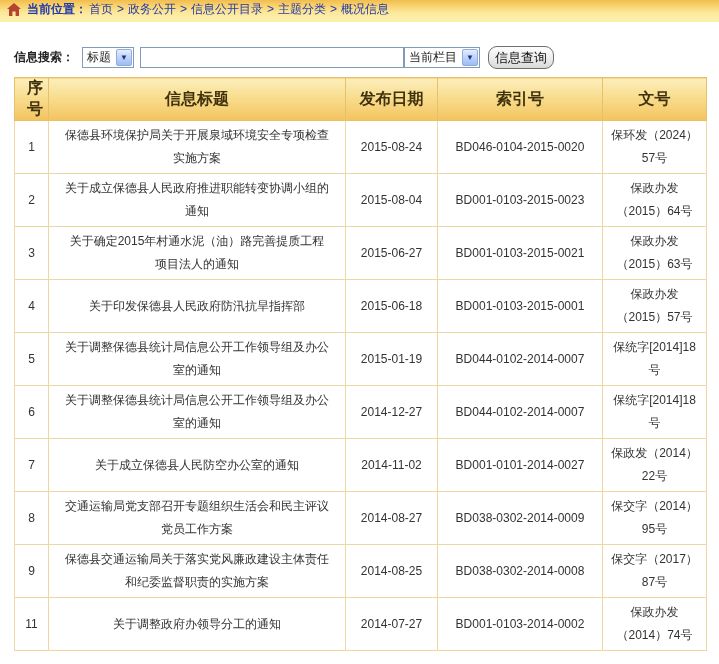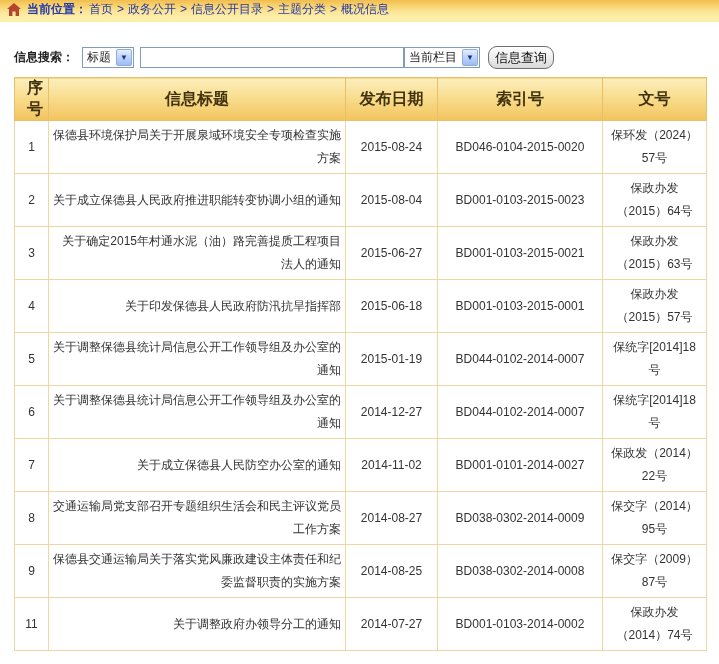--- a/index.html
+++ b/index.html
@@ -61,21 +61,21 @@
     height: 27px; font-size: 16px; font-weight: bold; color: #41320e;
     text-align: center; padding: 0 12px;
   }
   .doc-table td {
     border: 1px solid #eed7a1;
     font-size: 12px; color: #333;
     text-align: center; vertical-align: middle;
     height: 41px; line-height: 23px; padding: 3px 5px;
     background: #fff;
   }
-  .doc-table td.cell-title { text-align: right; padding: 3px 4px; cursor: pointer; }
+  .doc-table td.cell-title { text-align: center; padding: 3px 16px; cursor: pointer; }
   .col-no    { width: 34px; }
   .col-title { width: 297px; }
   .col-date  { width: 92px; }
   .col-index { width: 165px; }
   .col-doc   { width: 104px; }
 </style>
 </head>
 <body>
 
 <div class="breadcrumb-bar">
@@ -178,21 +178,21 @@
         <td class="cell-title">交通运输局党支部召开专题组织生活会和民主评议党员工作方案</td>
         <td class="cell-date">2014-08-27</td>
         <td class="cell-index">BD038-0302-2014-0009</td>
         <td class="cell-doc">保交字（2014）95号</td>
       </tr>
       <tr>
         <td class="cell-no">9</td>
         <td class="cell-title">保德县交通运输局关于落实党风廉政建设主体责任和纪委监督职责的实施方案</td>
         <td class="cell-date">2014-08-25</td>
         <td class="cell-index">BD038-0302-2014-0008</td>
-        <td class="cell-doc">保交字（2009）87号</td>
+        <td class="cell-doc">保交字（2017）87号</td>
       </tr>
       <tr>
         <td class="cell-no">11</td>
         <td class="cell-title">关于调整政府办领导分工的通知</td>
         <td class="cell-date">2014-07-27</td>
         <td class="cell-index">BD001-0103-2014-0002</td>
         <td class="cell-doc">保政办发（2014）74号</td>
       </tr>
     </tbody>
 </table>

